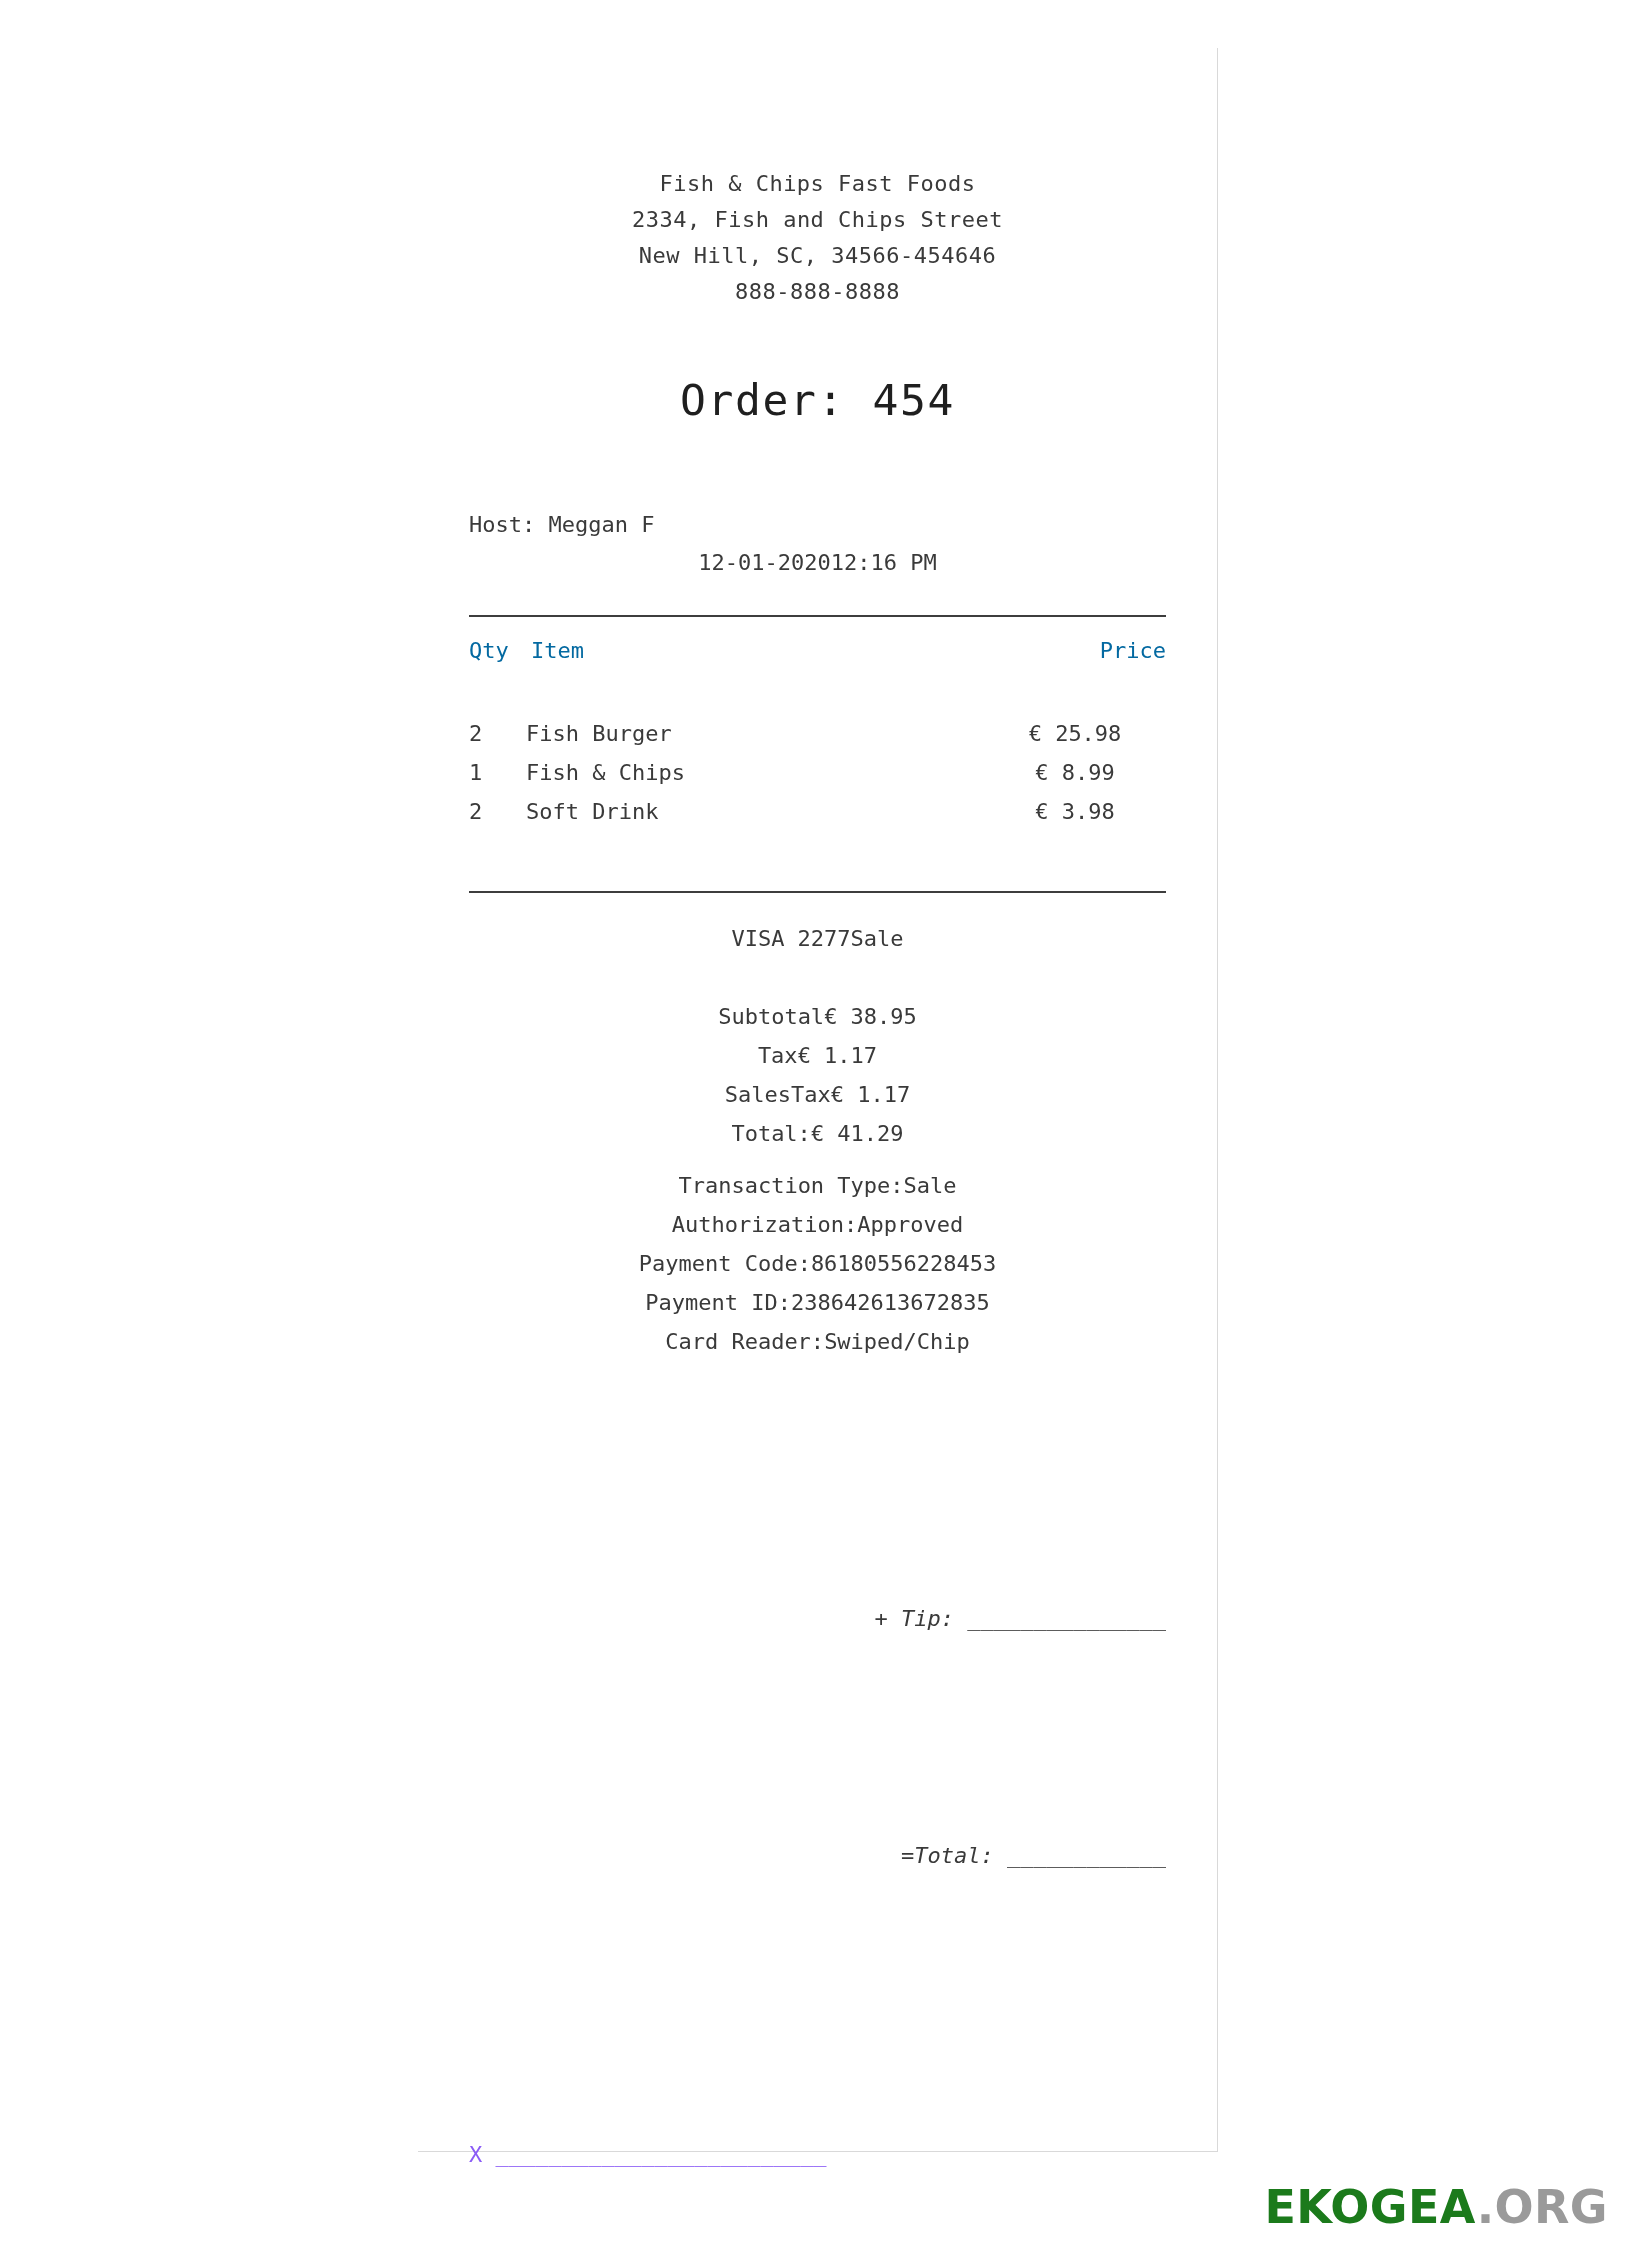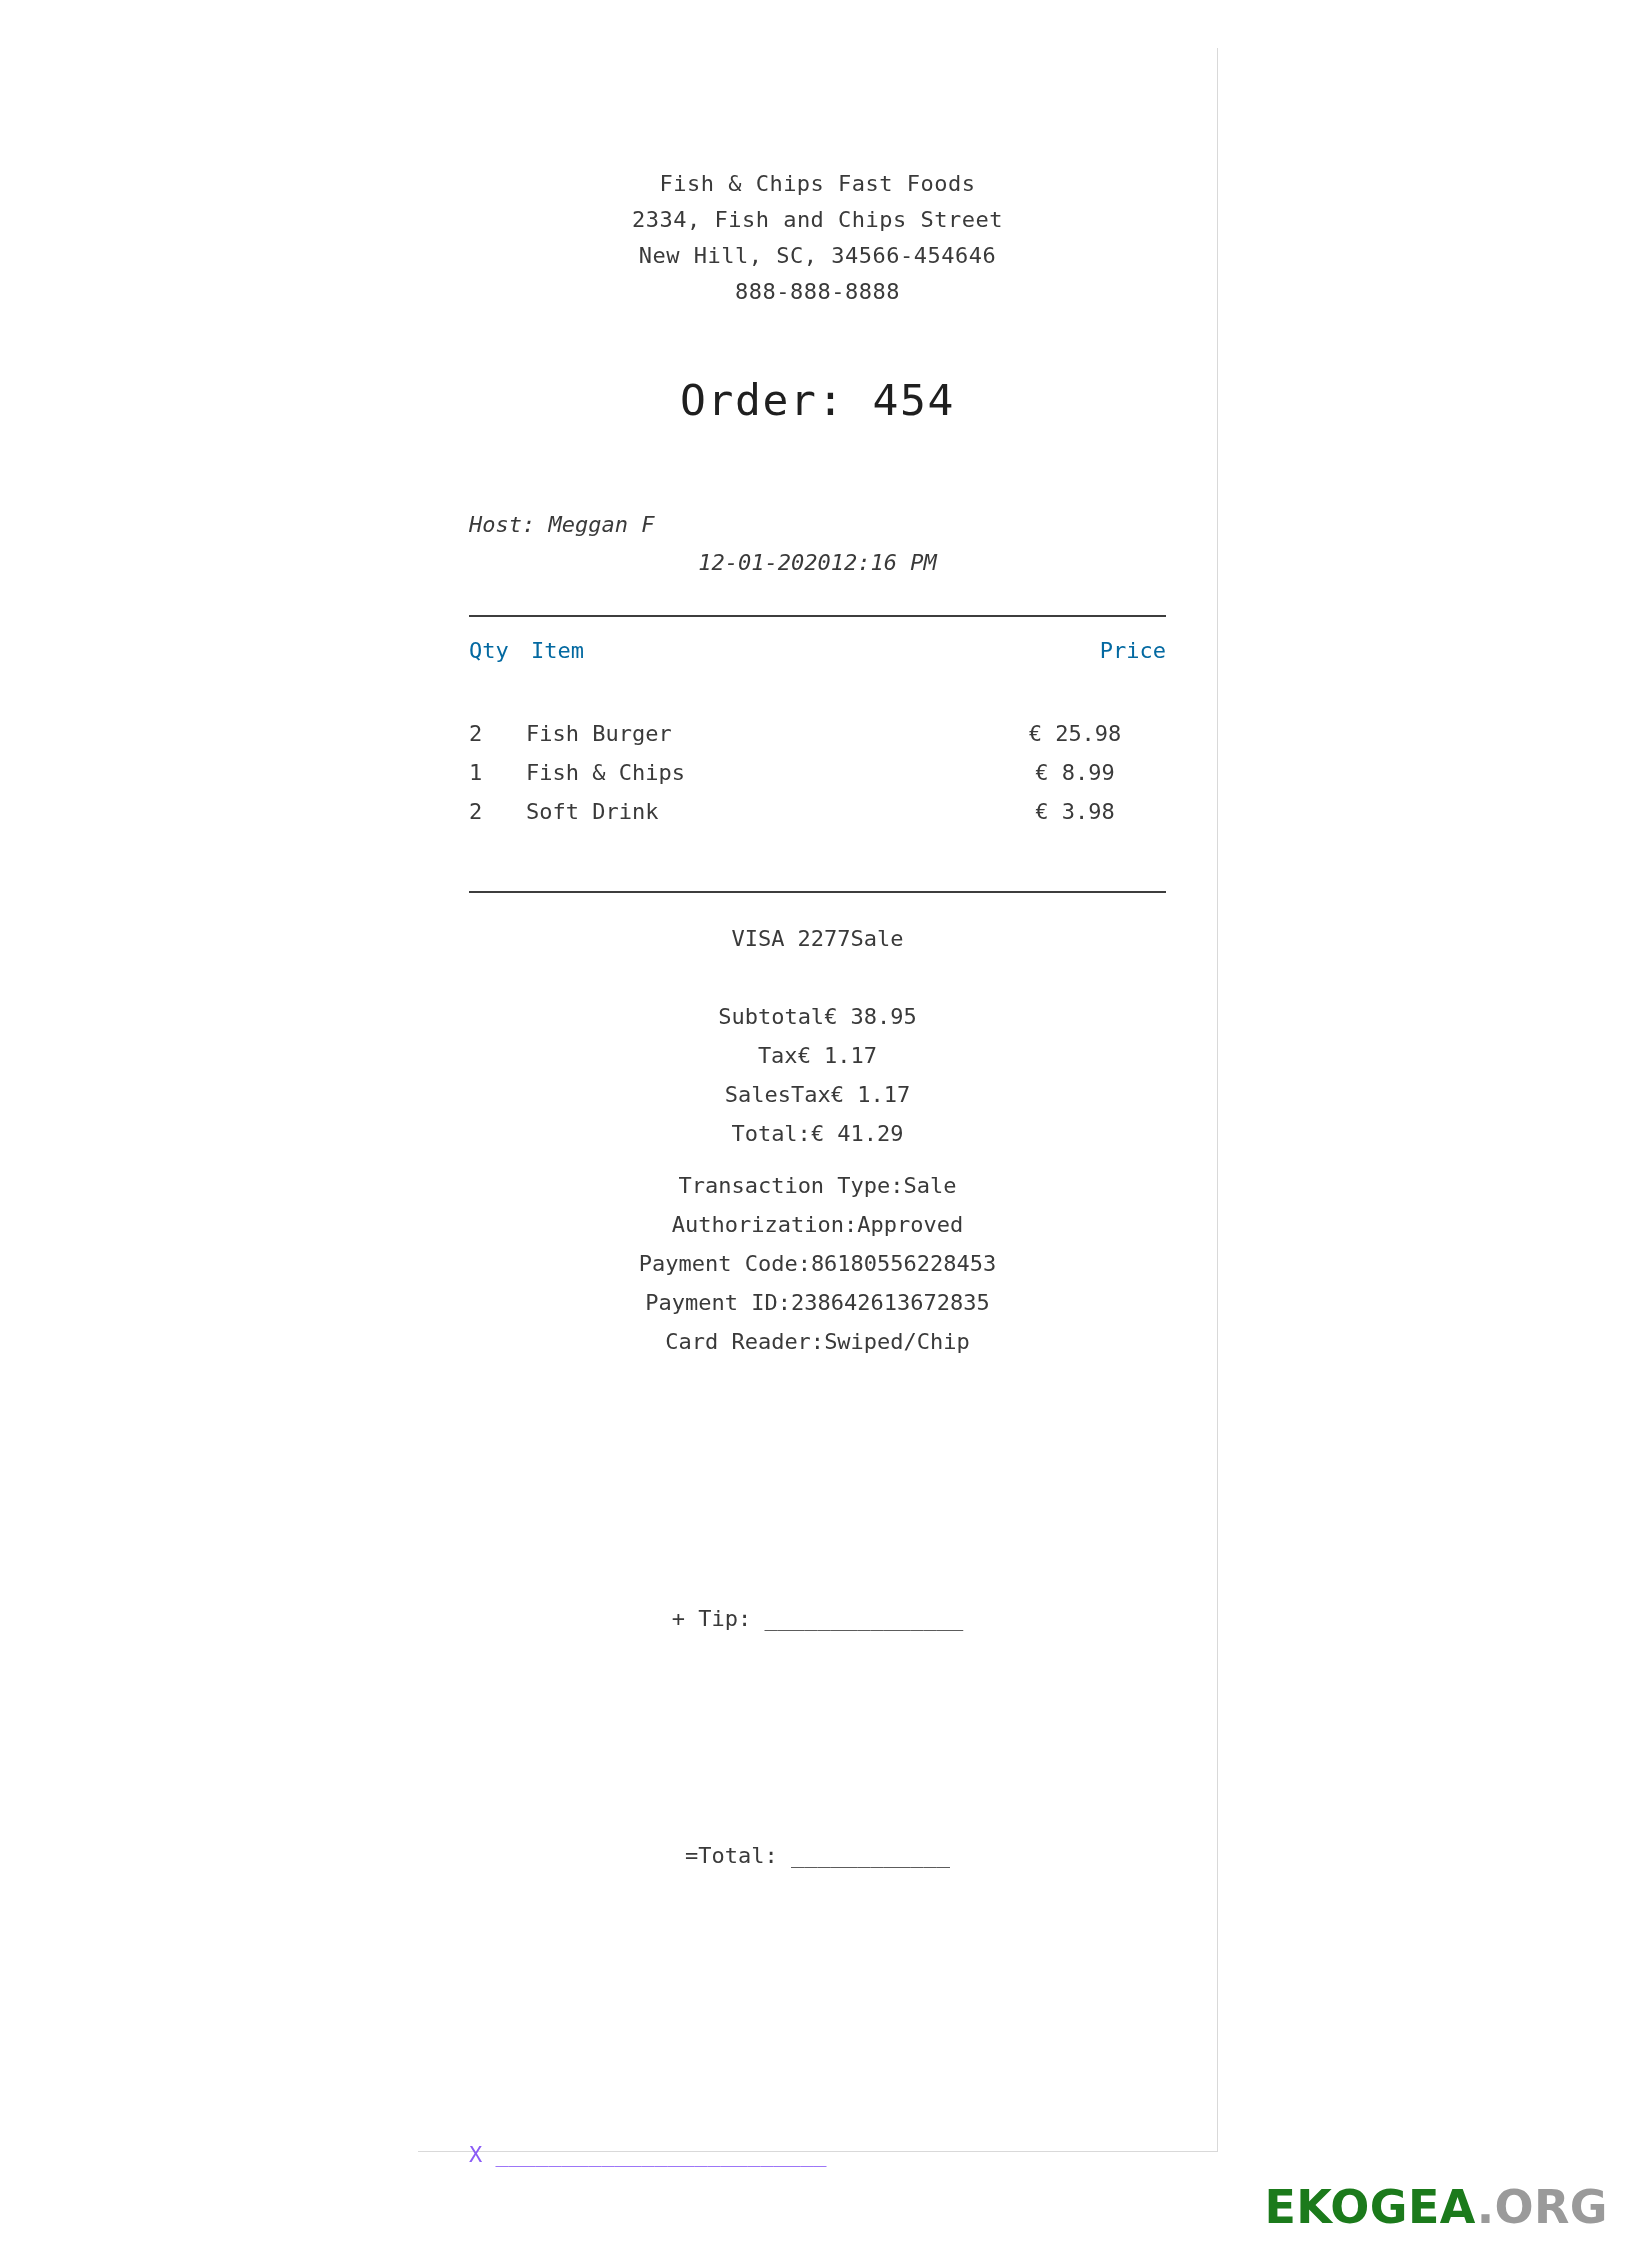--- a/index.html
+++ b/index.html
@@ -55,21 +55,20 @@
     letter-spacing: 1.6px;
     color: #1f1f1f;
     white-space: pre;
   }
 
   .meta {
     margin-top: 81px;
     font-size: 22px;
     line-height: 38px;
     color: #3a3a3a;
-    font-style: italic;
   }
   .row2 {
     display: flex;
     justify-content: center;
   }
 
   .rule {
     border: none;
     border-top: 2.4px solid #3d3d3d;
     margin: 0;
@@ -119,23 +118,24 @@
     margin-top: 12.7px;
     font-size: 22px;
     line-height: 39px;
     color: #3a3a3a;
   }
 
   .tip-block {
     margin-top: 60px;
     font-size: 22px;
     line-height: 79px;
-    text-align: center;
+    text-align: right;
     color: #3a3a3a;
     white-space: pre;
+    font-style: italic;
   }
 
   .sign {
     margin-top: 89px;
     font-size: 22px;
     color: #8b5cf6;
     white-space: pre;
   }
 
   .footer {

